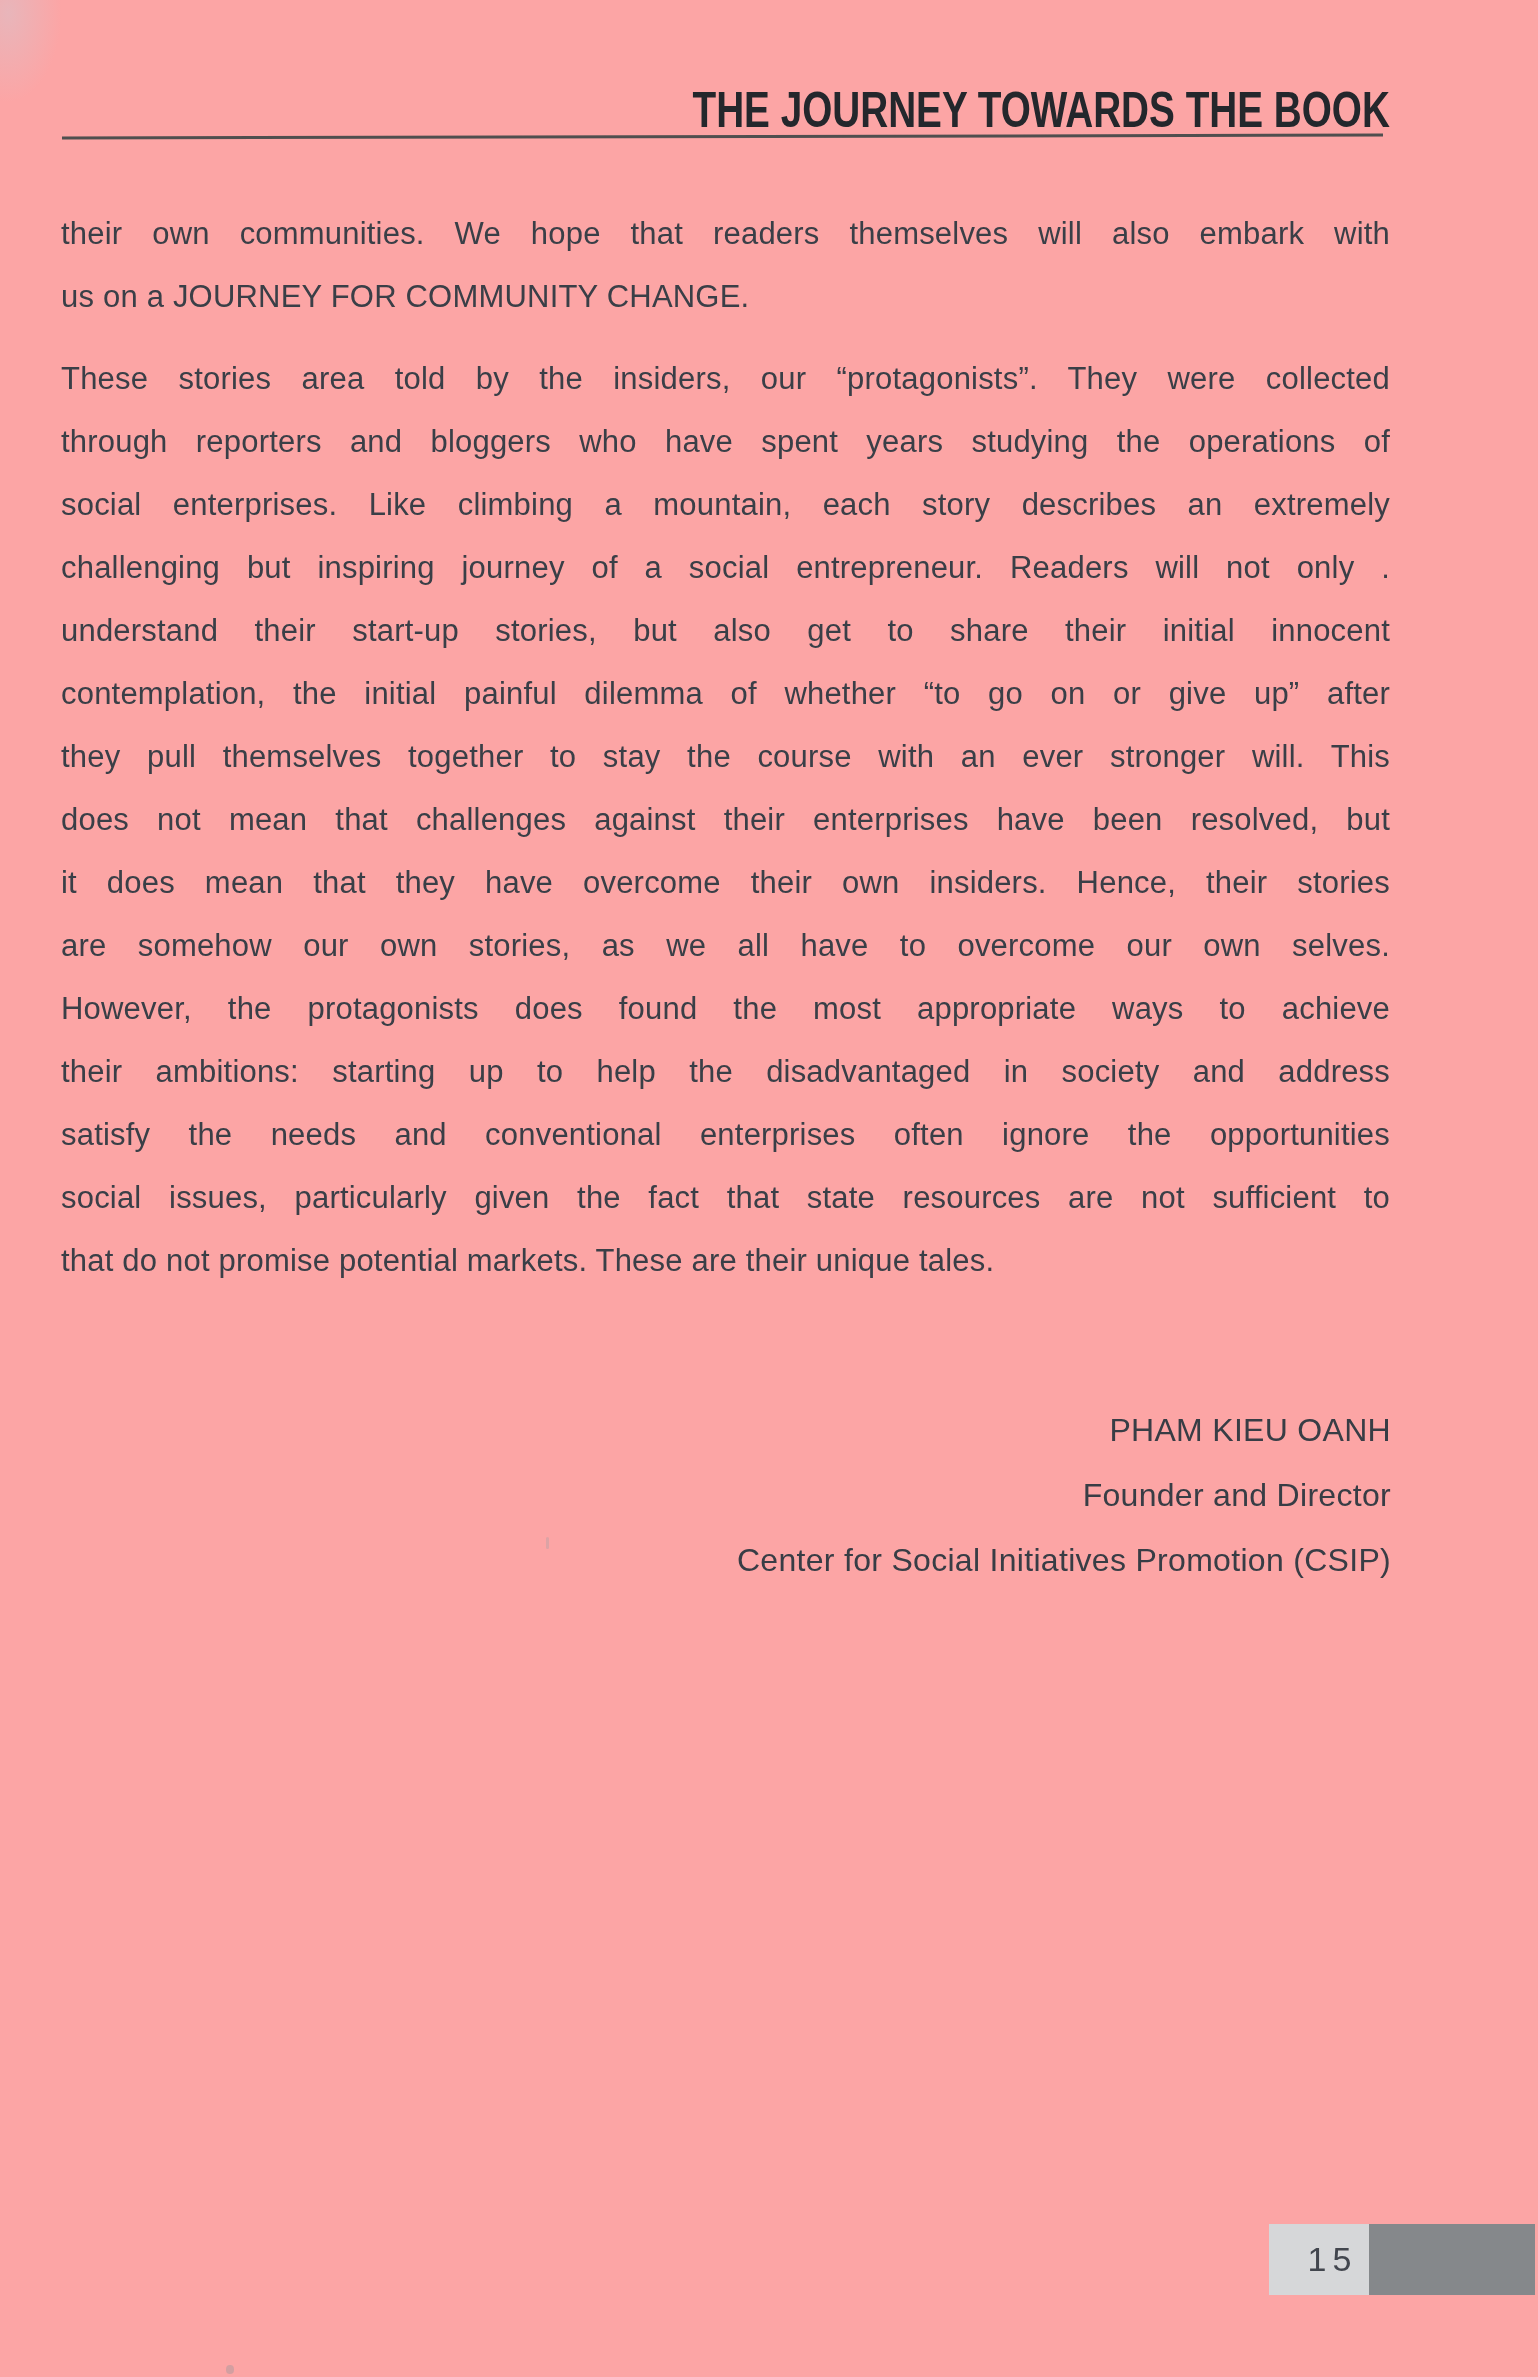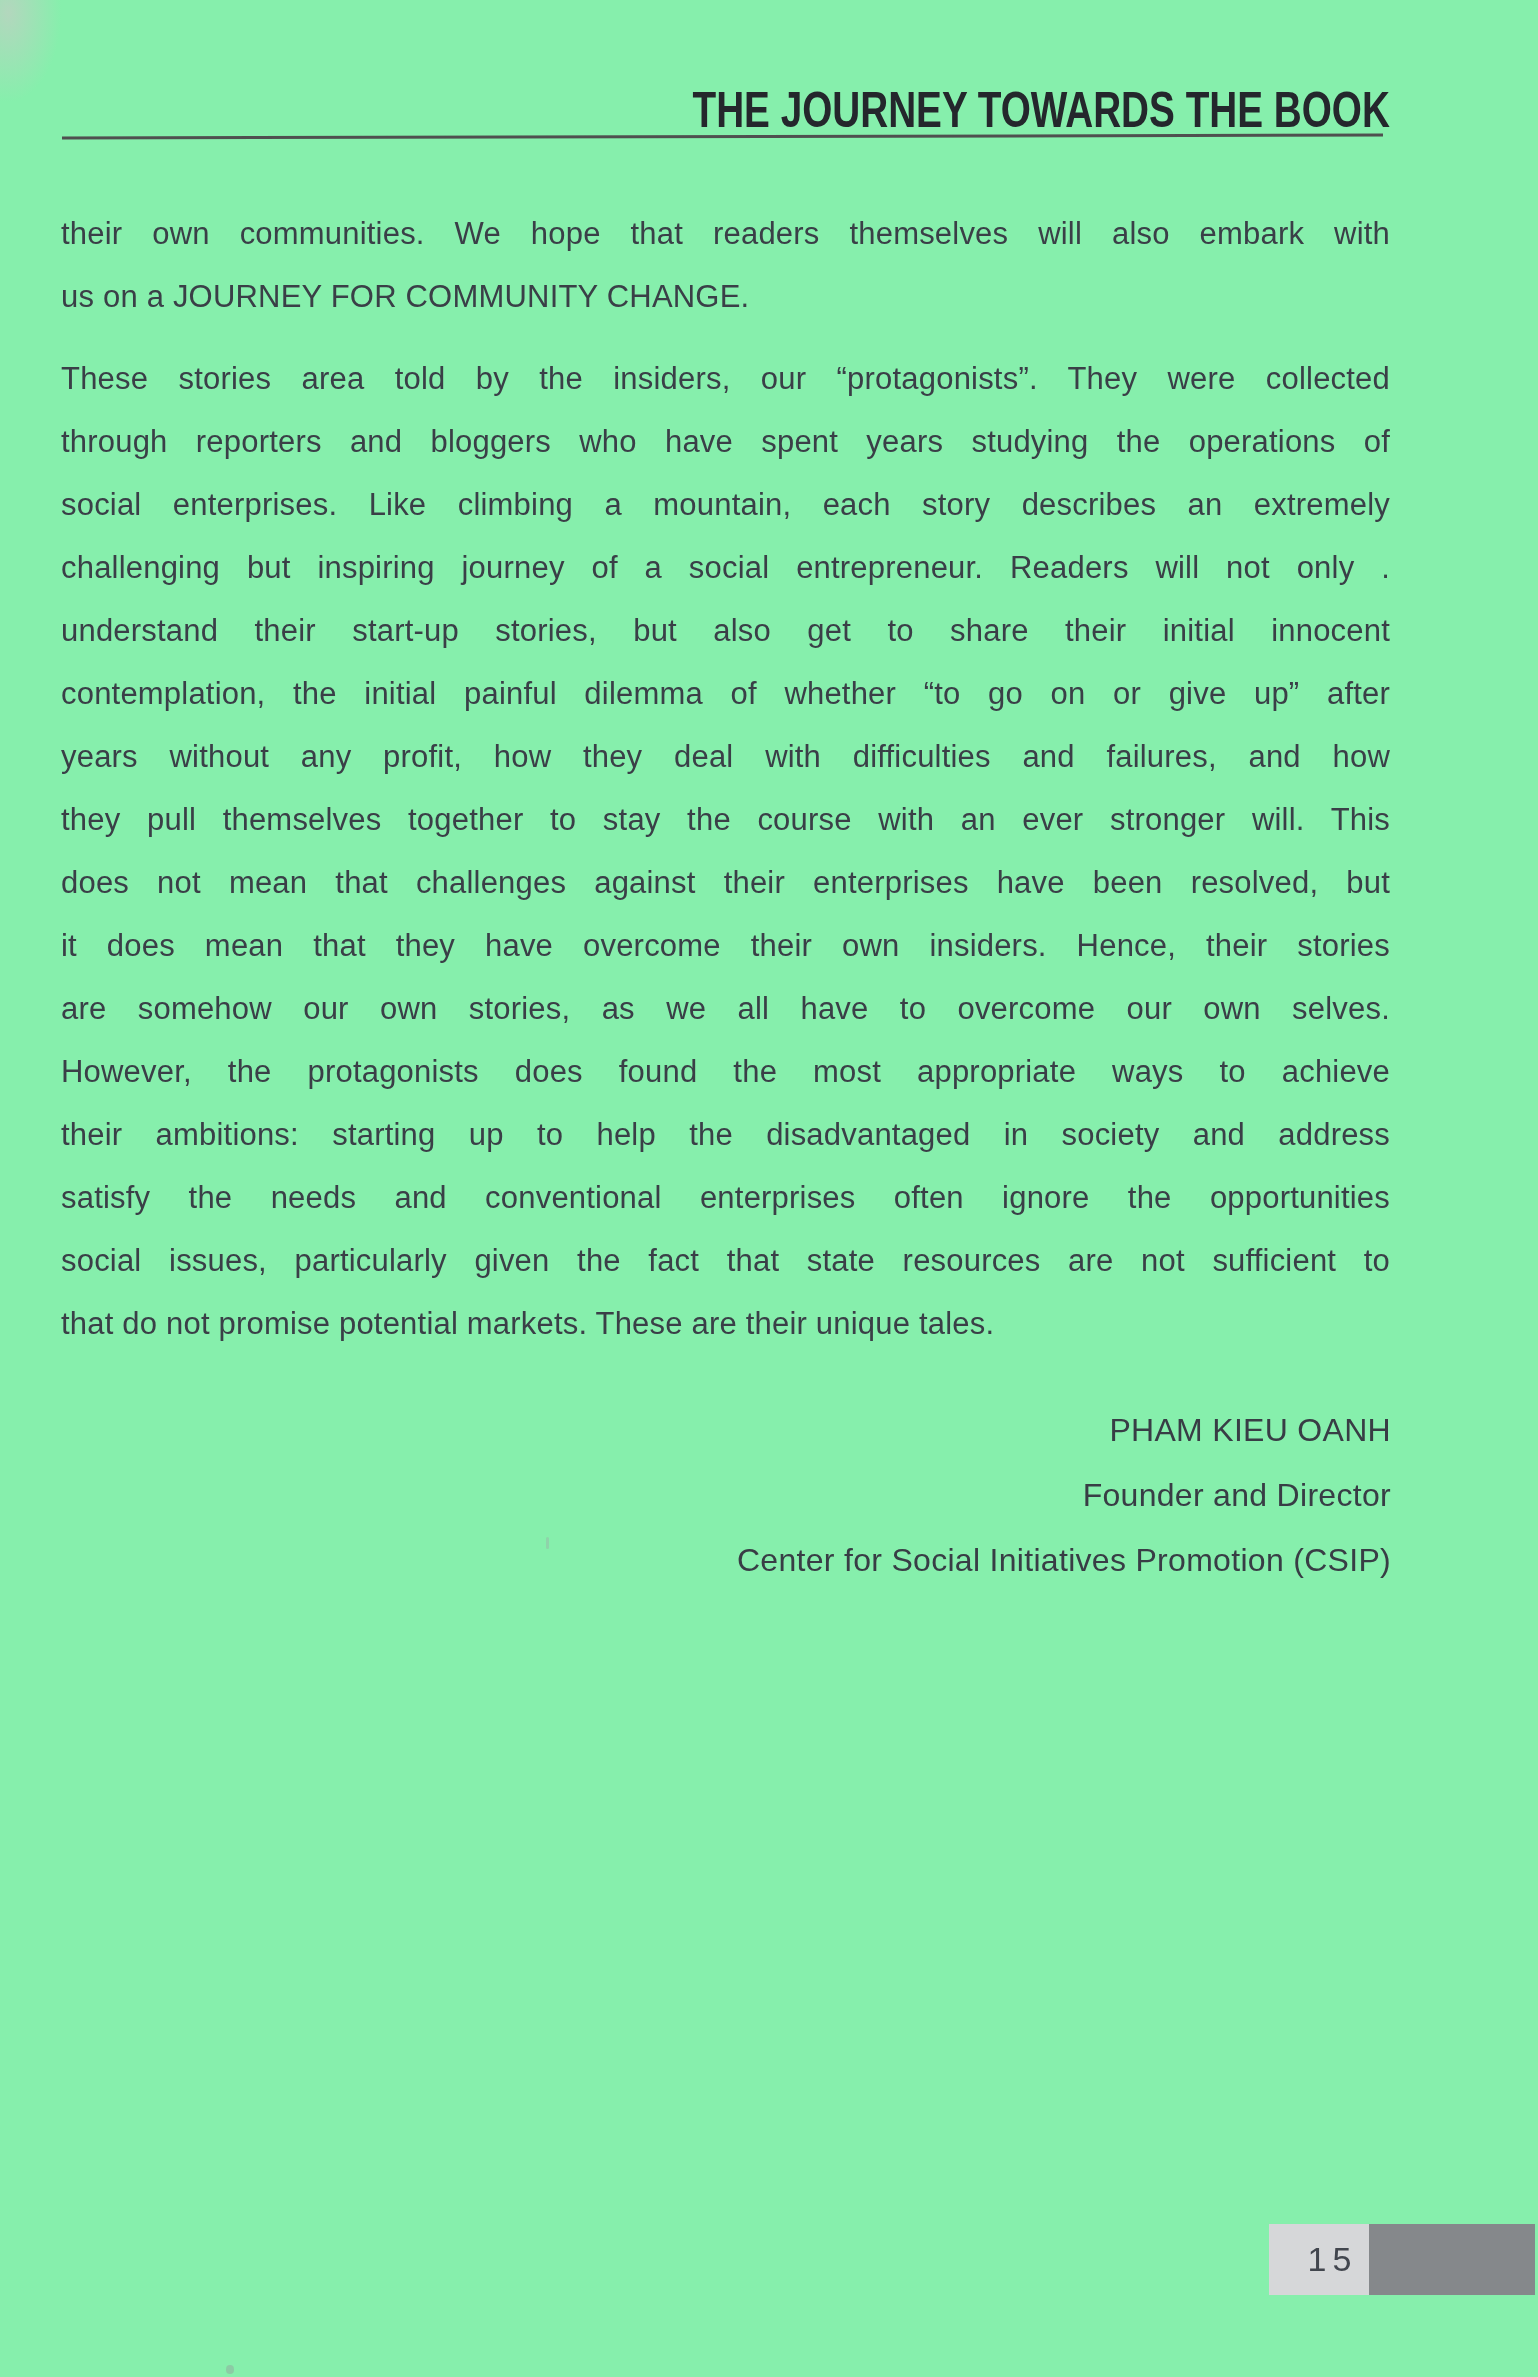--- a/index.html
+++ b/index.html
@@ -1,21 +1,21 @@
 <!DOCTYPE html>
 <html style="font-size:13.7px"><head>
 <meta charset="utf-8">
 <style>
   html, body { margin: 0; padding: 0; background: #e8e8e8; }
   .page {
     position: relative;
     width: 1539px;
     height: 2377px;
     margin: 0 auto;
-    background: #86efac;
+    background: #fca5a5;
     overflow: hidden;
     font-family: "Liberation Sans", sans-serif;
   }
 
   
   .chapter-title {
     position: absolute;
     top: 86px;
     right: 149px;
     font-size: 43px;
@@ -139,21 +139,20 @@
         <div class="line">their own communities. We hope that readers themselves will also embark with</div>
         <div class="line line-last">us on a JOURNEY FOR COMMUNITY CHANGE.</div>
       </div>
       <div class="paragraph">
         <div class="line">These stories area told by the insiders, our “protagonists”. They were collected</div>
         <div class="line">through reporters and bloggers who have spent years studying the operations of</div>
         <div class="line">social enterprises. Like climbing a mountain, each story describes an extremely</div>
         <div class="line">challenging but inspiring journey of a social entrepreneur. Readers will not only .</div>
         <div class="line">understand their start-up stories, but also get to share their initial innocent</div>
         <div class="line">contemplation, the initial painful dilemma of whether “to go on or give up” after</div>
-        <div class="line">years without any profit, how they deal with difficulties and failures, and how</div>
         <div class="line">they pull themselves together to stay the course with an ever stronger will. This</div>
         <div class="line">does not mean that challenges against their enterprises have been resolved, but</div>
         <div class="line">it does mean that they have overcome their own insiders. Hence, their stories</div>
         <div class="line">are somehow our own stories, as we all have to overcome our own selves.</div>
         <div class="line">However, the protagonists does found the most appropriate ways to achieve</div>
         <div class="line">their ambitions: starting up to help the disadvantaged in society and address</div>
         <div class="line">satisfy the needs and conventional enterprises often ignore the opportunities</div>
         <div class="line">social issues, particularly given the fact that state resources are not sufficient to</div>
         <div class="line line-last">that do not promise potential markets. These are their unique tales.</div>
       </div>

